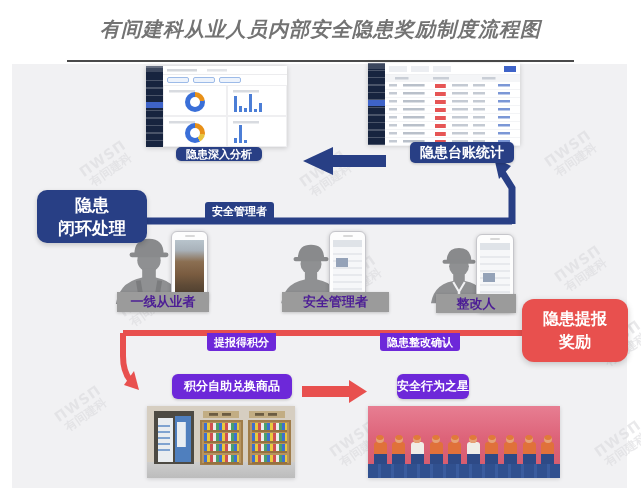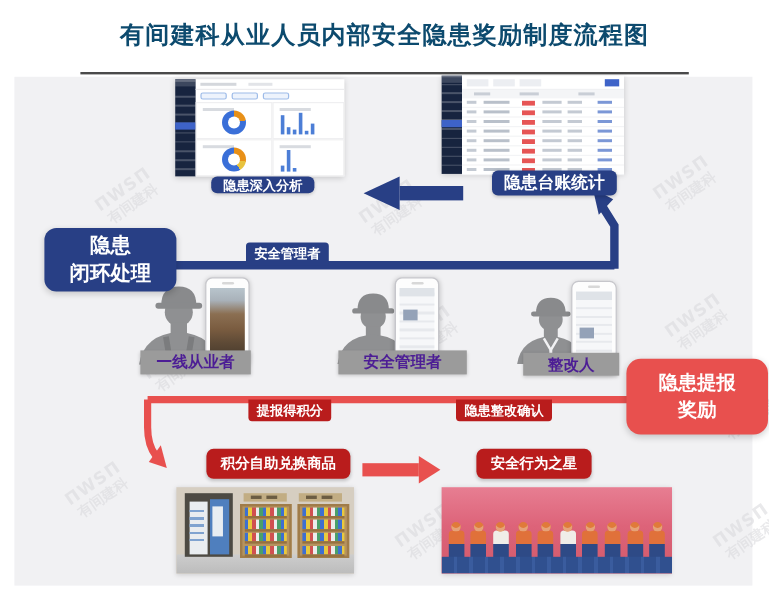--- a/index.html
+++ b/index.html
@@ -4,21 +4,21 @@
 <style>
   html,body{margin:0;padding:0;background:#ffffff;font-family:"DejaVu Sans",sans-serif;}
   #canvas{position:relative;width:641px;height:500px;background:#ffffff;overflow:hidden;}
   .panel{position:absolute;left:12px;top:64px;width:615px;height:424px;background:#f1f1f3;z-index:0;}
 
   
   .wm{position:absolute;z-index:1;transform:rotate(-35deg);color:#dbdbde;opacity:.6;text-align:center;font-weight:bold;line-height:1.05;pointer-events:none;}
   .wm .wm1{display:block;font-size:14px;letter-spacing:1px;}
   .wm .wm2{display:block;font-size:12px;}
 
-  .title{position:absolute;left:0;top:16px;width:641px;margin:0;text-align:center;font-size:20px;font-weight:bold;color:#0c4a6e;letter-spacing:1px;z-index:3;}
+  .title{position:absolute;left:0;top:16px;width:641px;margin:0;text-align:center;font-size:20px;font-weight:bold;color:#737373;letter-spacing:1px;z-index:3;font-style:italic;}
   .title-rule{position:absolute;left:67px;top:60px;width:507px;height:2px;background:#4a4a4a;z-index:3;}
 
   svg.connectors{position:absolute;left:0;top:0;z-index:2;pointer-events:none;}
 
   
   .shot{position:absolute;background:#ffffff;box-shadow:0 1px 5px rgba(0,0,0,.18);display:flex;z-index:3;}
   .shot .side{width:17px;background:#17243f;position:relative;flex:none;
     background-image:linear-gradient(rgba(255,255,255,.16),rgba(255,255,255,.16)),
       repeating-linear-gradient(180deg,rgba(0,0,0,0) 0 6px,rgba(255,255,255,.22) 6px 7.5px);
     background-size:100% 6px,100% 100%;background-position:0 0,0 8px;background-repeat:no-repeat,repeat;}
@@ -63,32 +63,32 @@
       linear-gradient(#7b97d6,#7b97d6);
     background-size:6% 2.5px,16% 2.5px,8% 4px,12% 2.5px,9% 2.5px,9% 2.5px;
     background-position:3% 50%,16% 50%,40% 50%,56% 50%,72% 50%,92% 50%;}
   .tfoot{height:8px;background:
     linear-gradient(#c9ced6,#c9ced6) 62% 50%/14% 2.5px no-repeat,
     linear-gradient(#3e63c8,#3e63c8) 88% 50%/6px 6px no-repeat;}
 
   
   .pill{position:absolute;z-index:4;color:#fff;font-weight:bold;white-space:nowrap;display:flex;align-items:center;justify-content:center;box-shadow:0 1px 3px rgba(0,0,0,.2);}
   .navy{background:#283f85;}
-  .redbg{background:#b91c1c;}
+  .redbg{background:#6d28d9;}
   .caption-analysis{left:176px;top:147px;height:14px;padding:0 10px;border-radius:5px;font-size:11px;}
   .caption-ledger{left:410px;top:142px;height:21px;padding:0 10px;border-radius:5px;font-size:14px;}
   .tag{position:absolute;z-index:4;color:#fff;font-weight:bold;font-size:11px;white-space:nowrap;display:flex;align-items:center;justify-content:center;height:19px;padding:0 7px;border-radius:3px 3px 0 0;}
   .label-report{left:205px;top:202px;}
   .label-assign{left:380px;top:202px;}
   .label-points{left:207px;top:333px;height:18px;border-radius:0 0 3px 3px;}
   .label-confirm{left:380px;top:333px;height:18px;border-radius:0 0 3px 3px;}
 
   .navy-box{position:absolute;left:37px;top:190px;width:110px;height:53px;background:#283f85;border-radius:10px;z-index:4;
     display:flex;flex-direction:column;align-items:center;justify-content:center;color:#fff;font-weight:bold;font-size:17px;line-height:1.35;box-shadow:0 2px 5px rgba(0,0,0,.18);}
-  .red-box{position:absolute;left:522px;top:299px;width:118px;height:63px;background:#e8504e;border-radius:12px;z-index:5;
+  .red-box{position:absolute;left:522px;top:299px;width:106px;height:63px;background:#e8504e;border-radius:12px;z-index:5;
     display:flex;flex-direction:column;align-items:center;justify-content:center;color:#fff;font-weight:bold;font-size:16px;line-height:1.4;box-shadow:0 2px 6px rgba(0,0,0,.2);}
 
   
   .pg{position:absolute;z-index:3;}
   .pg svg{position:absolute;}
   .phone{position:absolute;background:#fdfdfd;border:1px solid #c6c6cb;border-radius:6px;box-shadow:0 1px 4px rgba(0,0,0,.2);z-index:4;}
   .phone::before{content:"";position:absolute;top:3px;left:50%;width:10px;height:2px;margin-left:-5px;background:#d8d8d8;border-radius:1px;}
   .screen{position:absolute;left:3px;right:3px;top:8px;bottom:7px;}
   .s1{background:linear-gradient(180deg,#b8c4cc 0%,#a9b2ba 18%,#8b6f52 38%,#7a5c40 60%,#5e4a36 80%,#4a3c2e 100%);}
   .s2,.s3{background-color:#f6f7f9;background-repeat:no-repeat,no-repeat,repeat;
@@ -106,21 +106,21 @@
   .pg2 svg{left:0;top:5px;width:70px;height:68px;}
   .pg2 .phone{left:53px;top:0;width:35px;height:73px;}
   .pg2 .band{left:6px;top:61px;width:107px;}
   .pg3{left:426px;top:234px;width:92px;height:86px;}
   .pg3 svg{left:0;top:6px;width:66px;height:64px;}
   .pg3 .phone{left:50px;top:0;width:36px;height:76px;}
   .pg3 .band{left:10px;top:60px;width:80px;height:19px;}
 
   
   .pill-redeem{left:172px;top:374px;height:25px;padding:0 12px;border-radius:6px;font-size:12px;}
-  .pill-star{left:397px;top:374px;height:25px;padding:0 12px;border-radius:6px;font-size:12px;}
+  .pill-star{left:397px;top:374px;height:25px;padding:0 0;border-radius:6px;font-size:12px;}
 
   
   .photo{position:absolute;z-index:3;overflow:hidden;box-shadow:0 1px 4px rgba(0,0,0,.15);}
   .photo-shop{left:147px;top:406px;width:148px;height:72px;background:#d6cec1;}
   .shop-floor{position:absolute;left:0;bottom:0;width:100%;height:22%;background:linear-gradient(180deg,#cdcdcd,#bcbcbc);}
   .shop-door{position:absolute;left:5%;top:7%;width:27%;height:74%;background:#4d4a43;}
   .vend1{position:absolute;left:8%;top:14%;width:38%;height:82%;background:#e9edf0;
     background-image:repeating-linear-gradient(180deg,rgba(0,0,0,0) 0 4px,#7fa3d0 4px 6px);background-size:80% 70%;background-position:10% 20%;background-repeat:no-repeat;}
   .vend2{position:absolute;left:52%;top:10%;width:40%;height:86%;background:#4f7fbe;
     background-image:linear-gradient(#e8edf2,#e8edf2);background-size:55% 55%;background-position:20% 30%;background-repeat:no-repeat;}

